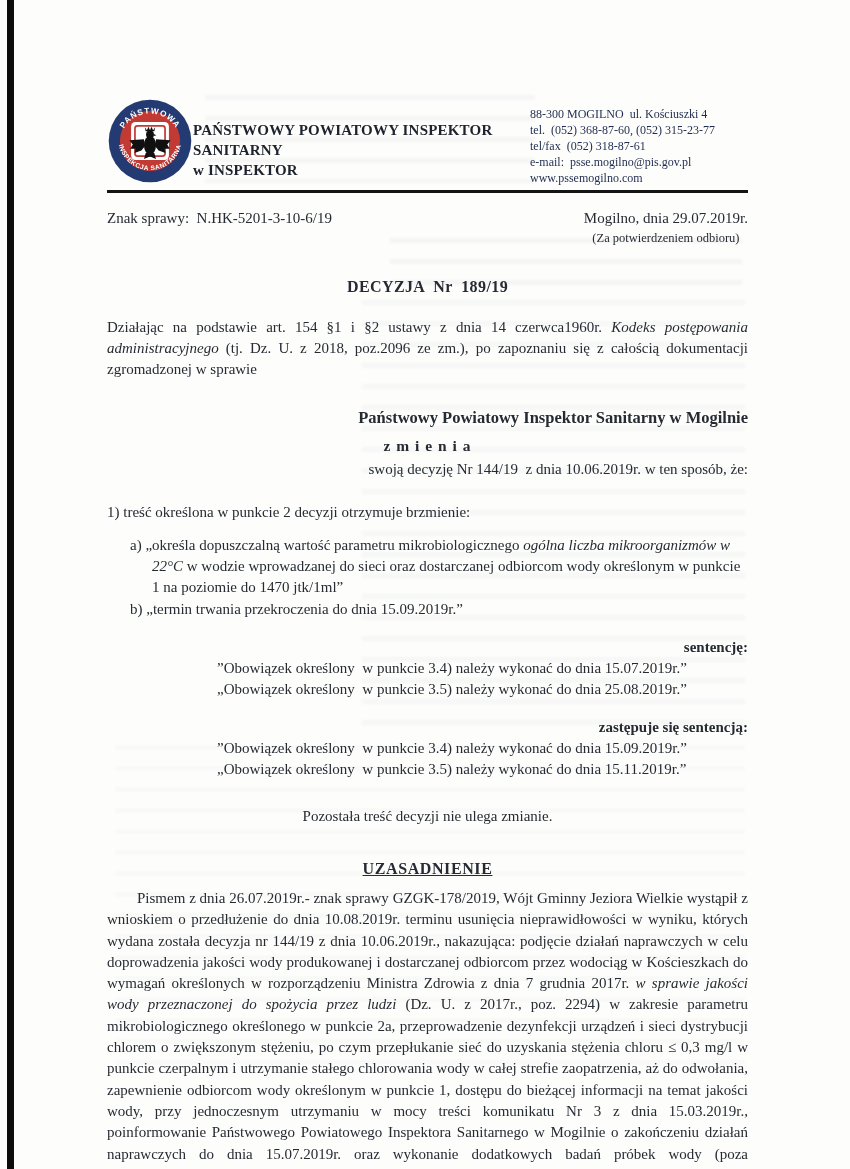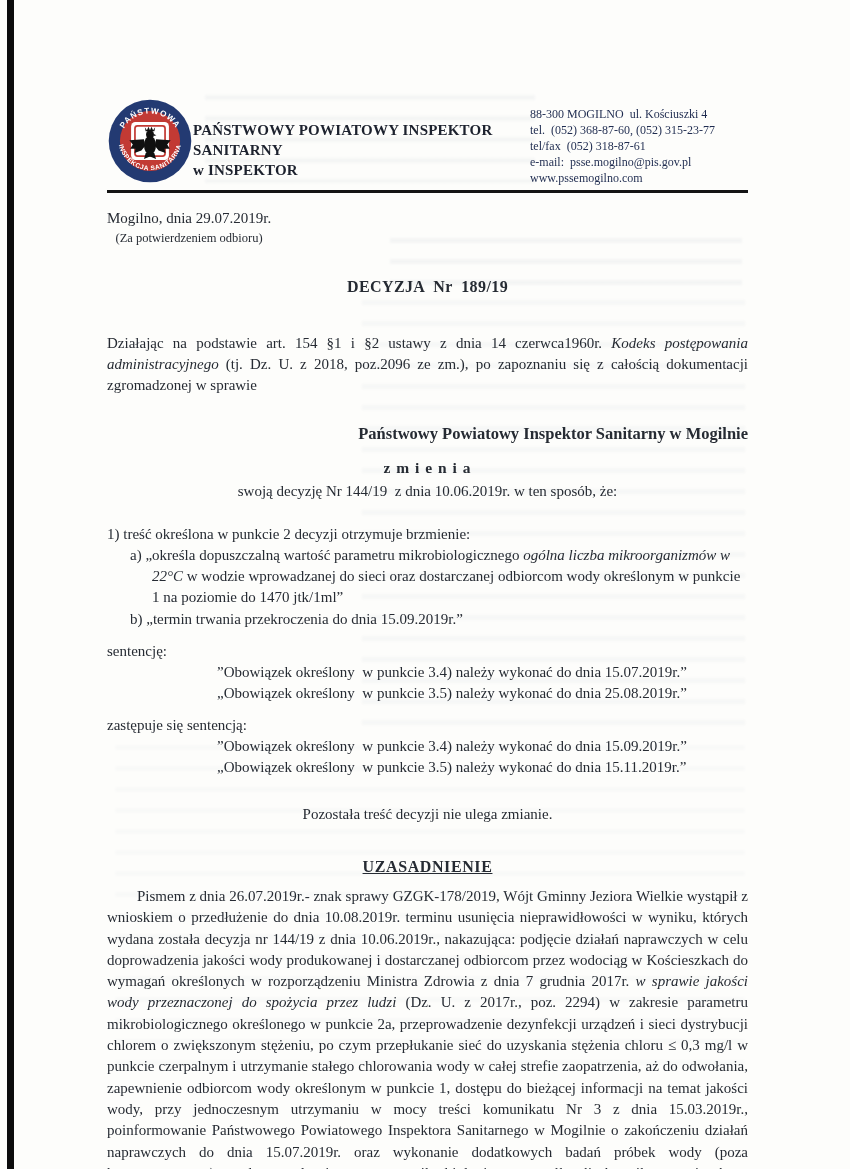--- a/index.html
+++ b/index.html
@@ -25,29 +25,29 @@
         color:#1e2b4f; padding-top:10px;}
   .rule{height:3px; background:#141414; margin-top:4px;}
 
   
   .meta{display:flex; justify-content:space-between; margin-top:15px;}
   .meta-right{text-align:center;}
   .note{font-size:12.5px; line-height:15px; margin-top:2px;}
   .pre{white-space:pre-wrap;}
 
   .decyzja{text-align:center; font-weight:bold; font-size:16px; letter-spacing:.4px; margin-top:30px;}
-  .para{text-align:justify; margin-top:36px;}
+  .para{text-align:justify; margin-top:20px;}
   .authority{text-align:right; font-weight:bold; font-size:16.5px; margin-top:27px;}
-  .action-word{text-align:center; font-weight:bold; font-size:15.5px; letter-spacing:1px; margin-top:13px;}
-  .action-detail{text-align:center; margin-top:3px;}
+  .action-word{text-align:center; font-weight:bold; font-size:15.5px; letter-spacing:1px; margin-top:7px;}
+  .action-detail{text-align:right; margin-top:3px;}
 
   .list{margin-top:22px;}
-  .item-a{padding-left:45px; text-indent:-22px; margin-top:0;}
+  .item-a{padding-left:45px; text-indent:-22px; margin-top:12px;}
   .item-b{padding-left:23px; margin-top:1px;}
-  .bold-label{font-weight:normal; margin-top:11px;}
+  .bold-label{font-weight:bold; margin-top:17px;text-align:right;}
   .quote-line{padding-left:110px;}
   .centered-note{text-align:center; margin-top:26px;}
   .uzasadnienie{text-align:center; font-weight:bold; font-size:16px; letter-spacing:.6px; margin-top:31px;text-decoration:underline;}
   .just-body{text-align:justify; text-indent:30px; margin-top:9px; line-height:21.3px;}
   .it{font-style:italic;}
 </style>
 </head>
 <body>
 
 <div class="page">
@@ -95,20 +95,21 @@
         <div class="pre">tel.  (052) 368-87-60, (052) 315-23-77</div>
         <div class="pre">tel/fax  (052) 318-87-61</div>
         <div class="pre">e-mail:  psse.mogilno@pis.gov.pl</div>
         <div class="pre">www.pssemogilno.com</div>
       </div>
     </div>
 
     <div class="rule"></div>
 
     <div class="meta">
+      <div class="pre">Znak sprawy:  N.HK-5201-3-10-6/19</div>
       <div class="meta-right">
         <div>Mogilno, dnia 29.07.2019r.</div>
         <div class="note">(Za potwierdzeniem odbioru)</div>
       </div>
     </div>
 
     <div class="decyzja pre">DECYZJA  Nr  189/19</div>
 
     <div class="para"><span>Działając na podstawie art. 154 §1 i §2 ustawy z dnia 14 czerwca1960r. </span><span class="it">Kodeks postępowania administracyjnego</span><span> (tj. Dz. U. z 2018, poz.2096 ze zm.), po zapoznaniu się z całością dokumentacji zgromadzonej w sprawie</span></div>
 

